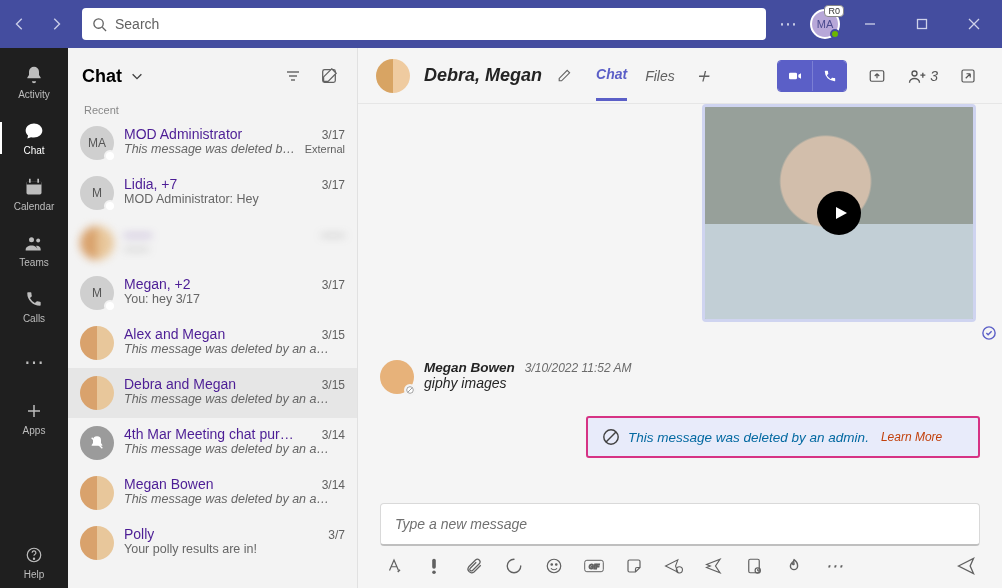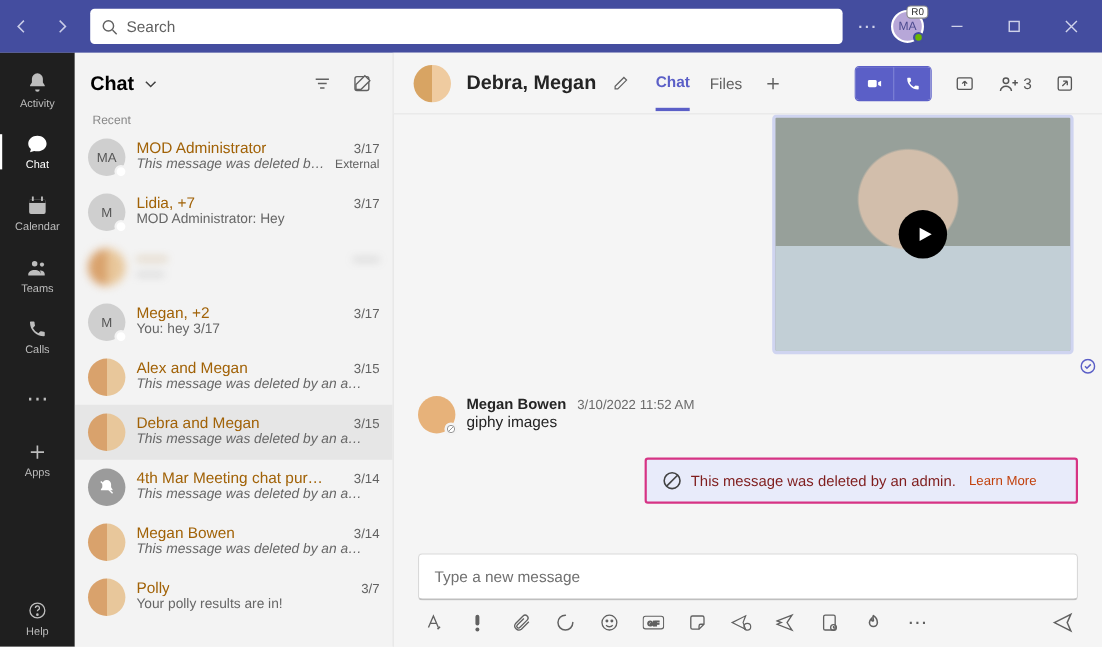--- a/index.html
+++ b/index.html
@@ -35,30 +35,30 @@
   .section-label { font-size:11px; color:#888; padding:0 16px 2px; text-transform:none; }
   .list { overflow-y:auto; }
   .item { display:flex; padding:8px 12px; gap:10px; align-items:flex-start; }
   .item.selected { background:#e6e6e6; }
   .avatar { width:34px; height:34px; border-radius:50%; background:#cfcfcf; display:flex; align-items:center; justify-content:center; font-size:12px; color:#555; position:relative; flex-shrink:0; }
   .avatar.group { background: linear-gradient(90deg,#d9a26c 0 50%, #e8c79b 50% 100%); }
   .avatar .mini-dot { position:absolute; bottom:-2px; right:-2px; width:12px; height:12px; border:2px solid #f3f3f3; border-radius:50%; background:#fff; }
   .avatar .mini-dot svg { width:8px; height:8px; display:block; }
   .item-body { flex:1; min-width:0; }
   .item-row1 { display:flex; justify-content:space-between; align-items:baseline; gap:6px; }
-  .item-title { font-size:14px; color:#a16207; white-space:nowrap; overflow:hidden; text-overflow:ellipsis; }
+  .item-title { font-size:14px; color:#4c1d95; white-space:nowrap; overflow:hidden; text-overflow:ellipsis; }
   .item-date { font-size:12px; color:#616161; flex-shrink:0; }
   .item-row2 { display:flex; justify-content:space-between; align-items:baseline; gap:6px; }
   .item-preview { font-size:12.5px; color:#666; font-style:italic; white-space:nowrap; overflow:hidden; text-overflow:ellipsis; }
   .item-preview.plain { font-style:normal; }
   .item-badge { font-size:11px; color:#616161; }
   .blurred { filter: blur(4px); }
 
   
-  .conv { flex:1; display:flex; flex-direction:column; background:#f5f5f5; }
+  .conv { flex:1; display:flex; flex-direction:column; background:#f5f5f5;font-style:italic; }
   .conv-header { height:56px; display:flex; align-items:center; padding:0 18px; gap:14px; border-bottom:1px solid #e6e6e6; background:#f5f5f5; }
   .pair-avatar { width:34px; height:34px; border-radius:50%; background: linear-gradient(90deg,#d8a463 0 50%, #efcba0 50% 100%); flex-shrink:0; }
   .conv-title { font-size:18px; font-weight:700; color:#242424; }
   .pencil { color:#616161; }
   .conv-tabs { display:flex; gap:18px; margin-left:10px; align-items:center; }
   .conv-tab { font-size:14px; color:#616161; padding:16px 0; }
   .conv-tab.active { color:#5b5fc7; font-weight:600; border-bottom:3px solid #5b5fc7; }
   .addtab { color:#616161; font-size:20px; }
   .conv-hdr-spacer { flex:1; }
   .call-group { display:flex; border:1px solid #5b5fc7; border-radius:4px; overflow:hidden; }
@@ -75,21 +75,21 @@
   .seen-check { position:absolute; right:6px; top:222px; color:#5b5fc7; }
 
   .msg { display:flex; gap:10px; margin-top:256px; }
   .msg .avatar { width:34px; height:34px; }
   .msg-head { display:flex; gap:10px; align-items:baseline; }
   .msg-author { font-size:13.5px; font-weight:600; color:#242424; }
   .msg-time { font-size:12px; color:#6b6b6b; }
   .msg-text { font-size:14px; color:#242424; }
 
   .deleted-banner { margin-top:22px; margin-left:auto; width:394px; border:2px solid #d63384; background:#e8ebfa; padding:10px 14px; display:flex; align-items:center; gap:8px; border-radius:3px; }
-  .deleted-banner .txt { font-size:13.5px; color:#7f1d1d; }
+  .deleted-banner .txt { font-size:13.5px; color:#0369a1; }
   .deleted-banner .learn { color:#c2410c; font-size:12px; margin-left:4px; }
 
   .composer { padding: 14px 22px 12px; }
   .compose-box { border:1px solid #d9d9d9; background:#fff; border-radius:4px; padding:12px 14px; color:#707070; font-size:14px; border-bottom:2px solid #bfbfbf; }
   .compose-toolbar { display:flex; gap:20px; align-items:center; padding:10px 4px 0; color:#616161; }
   .compose-toolbar .tb { width:20px; height:20px; display:flex; align-items:center; justify-content:center; }
   .compose-toolbar .spacer { flex:1; }
 
   svg { display:block; }
 </style>

